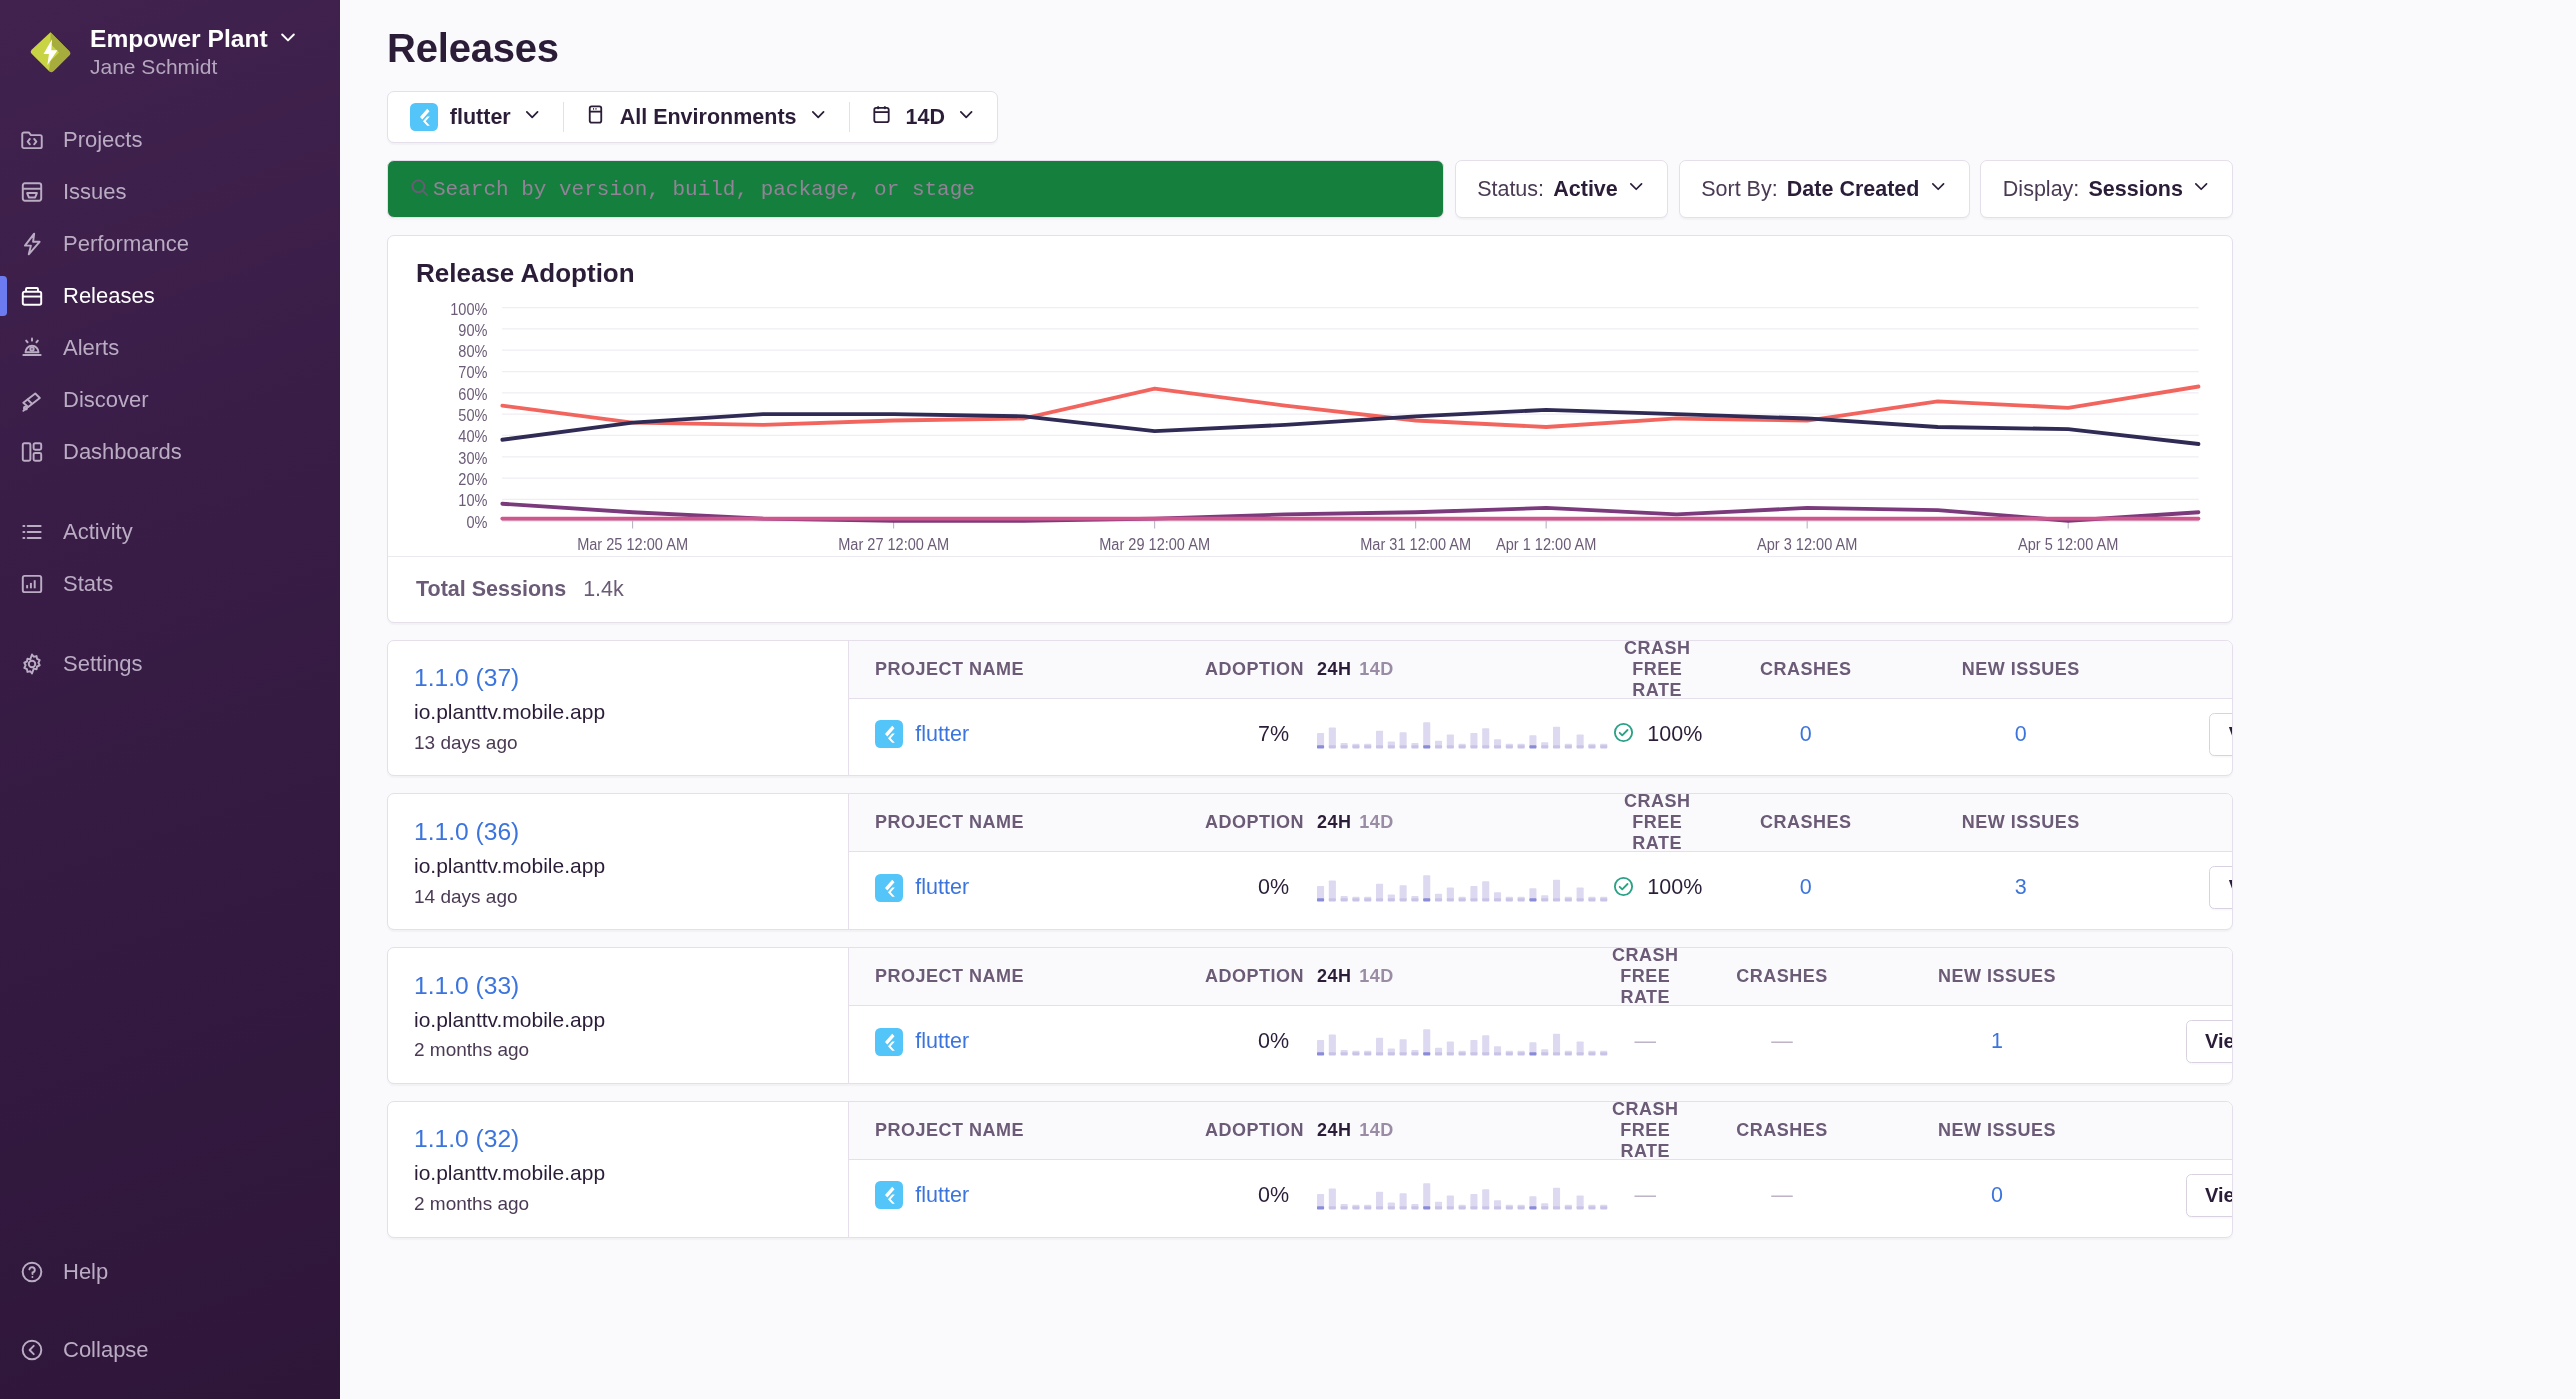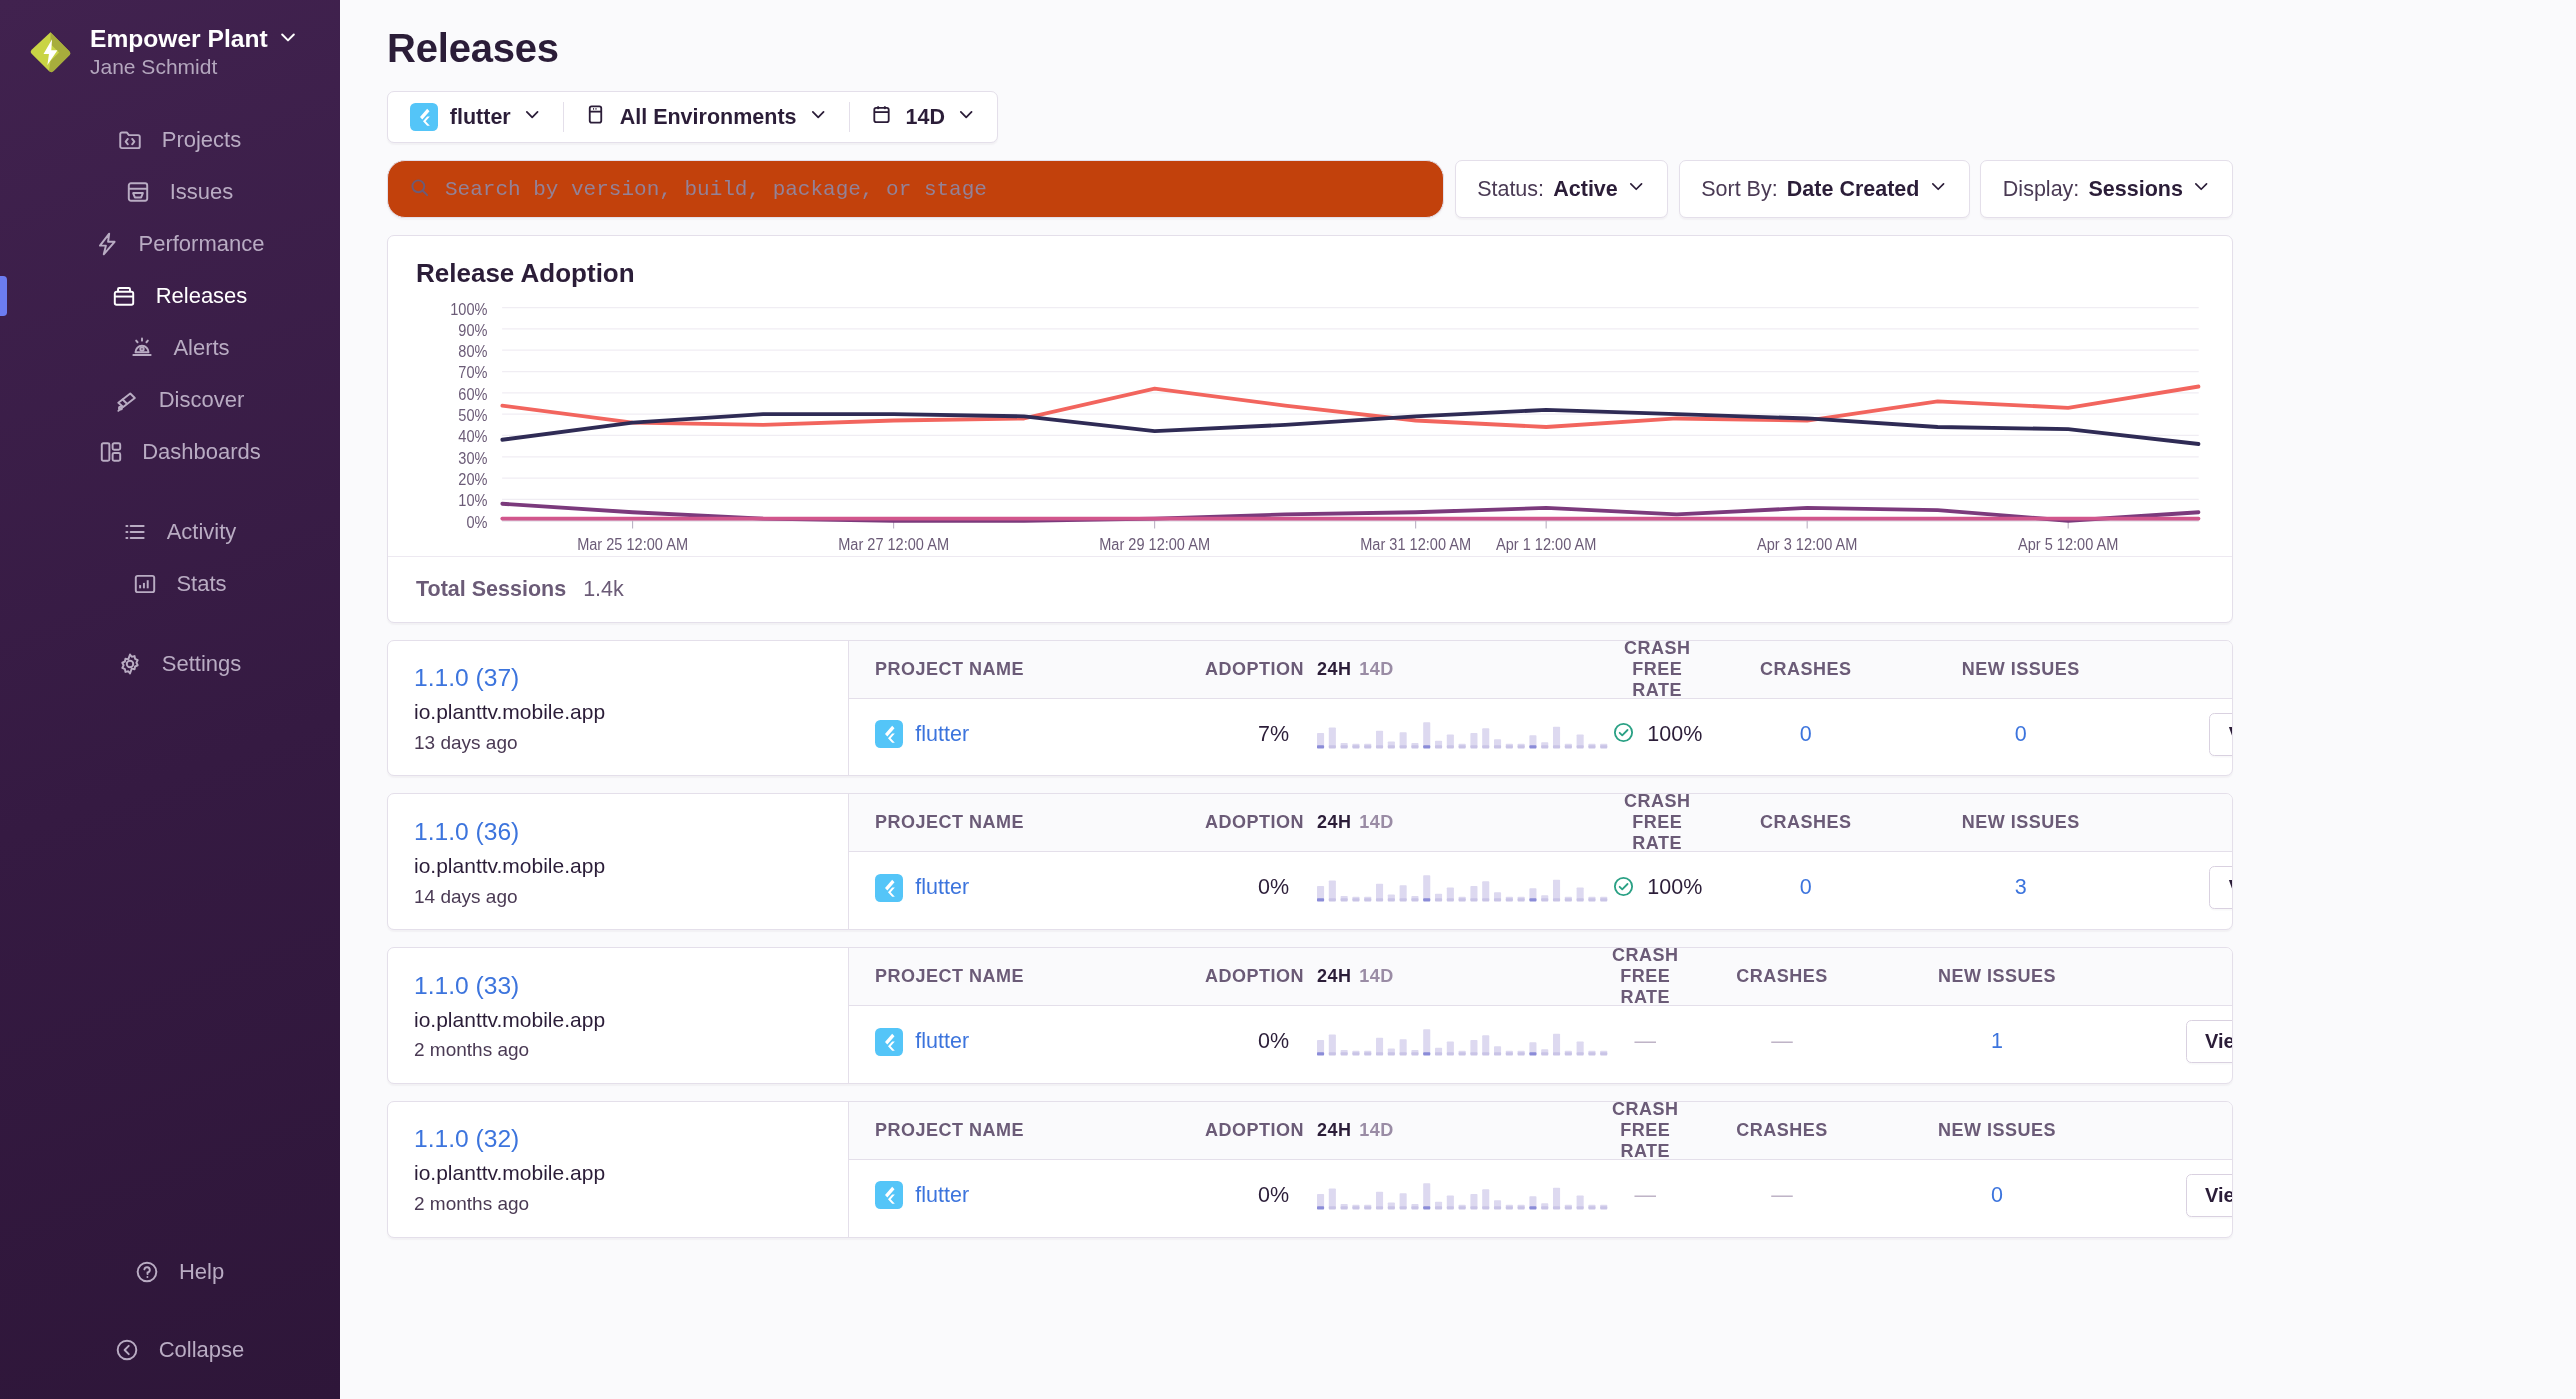--- a/index.html
+++ b/index.html
@@ -34,21 +34,20 @@
   }
   .org-user { color: #B4A7BE; font-size: 21px; }
 
   .nav { display: flex; flex-direction: column; }
   .nav-gap { height: 28px; }
   .nav-item {
     display: flex; align-items: center; gap: 16px;
     height: 52px; padding-left: 16px;
     font-size: 22px; color: #B9ACC3; cursor: pointer;
     position: relative;
-    justify-content: center;
   }
   .nav-item .ico { width: 31px; height: 31px; flex: 0 0 31px; display: flex; align-items: center; justify-content: center; }
   .nav-item.active { color: #FFFFFF; }
   .nav-item.active::before {
     content: ""; position: absolute; left: 0; top: 6.1px; bottom: 6.1px;
     width: 7px; border-radius: 0 3.8px 3.8px 0; background: #6C7CF0;
   }
   .nav-bottom { margin-top: auto; padding-bottom: 23px; }
   .nav-bottom .nav-gap2 { height: 26px; }
 
@@ -85,22 +84,22 @@
     display: flex; align-items: center; justify-content: center; flex: 0 0 28px;
   }
 
   
   .searchrow {
     display: flex; align-items: center; gap: 10.8px;
     margin: 17px 0 0 16px;
   }
   .searchbox {
     flex: 1 1 auto; height: 58px;
-    background: #c2410c; border: 1.5px solid #E4DFEA; border-radius: 18px;
-    display: flex; align-items: center; gap: 14px; padding: 0 20px;
+    background: #15803d; border: 1.5px solid #E4DFEA; border-radius: 7px;
+    display: flex; align-items: center; gap: 2px; padding: 0 20px;
     box-shadow: 0 1.5px 1.5px rgba(43,30,56,0.04);
   }
   .searchbox input {
     flex: 1; border: none; outline: none; background: transparent;
     font-family: "Liberation Mono", monospace;
     font-size: 21px; color: #2B1D38;
   }
   .searchbox input::placeholder { color: #938298; }
   .drop {
     height: 58px; background: #FFFFFF;

